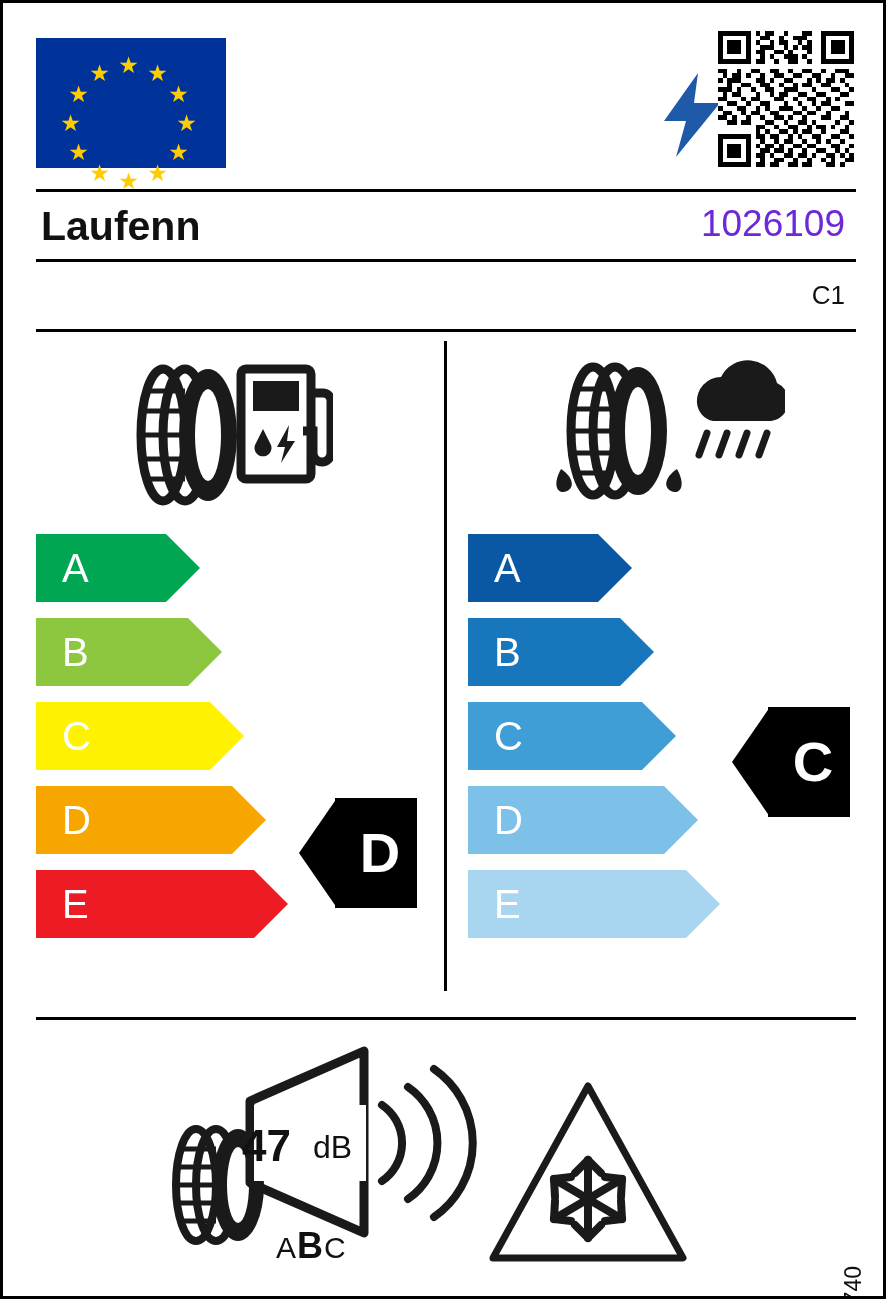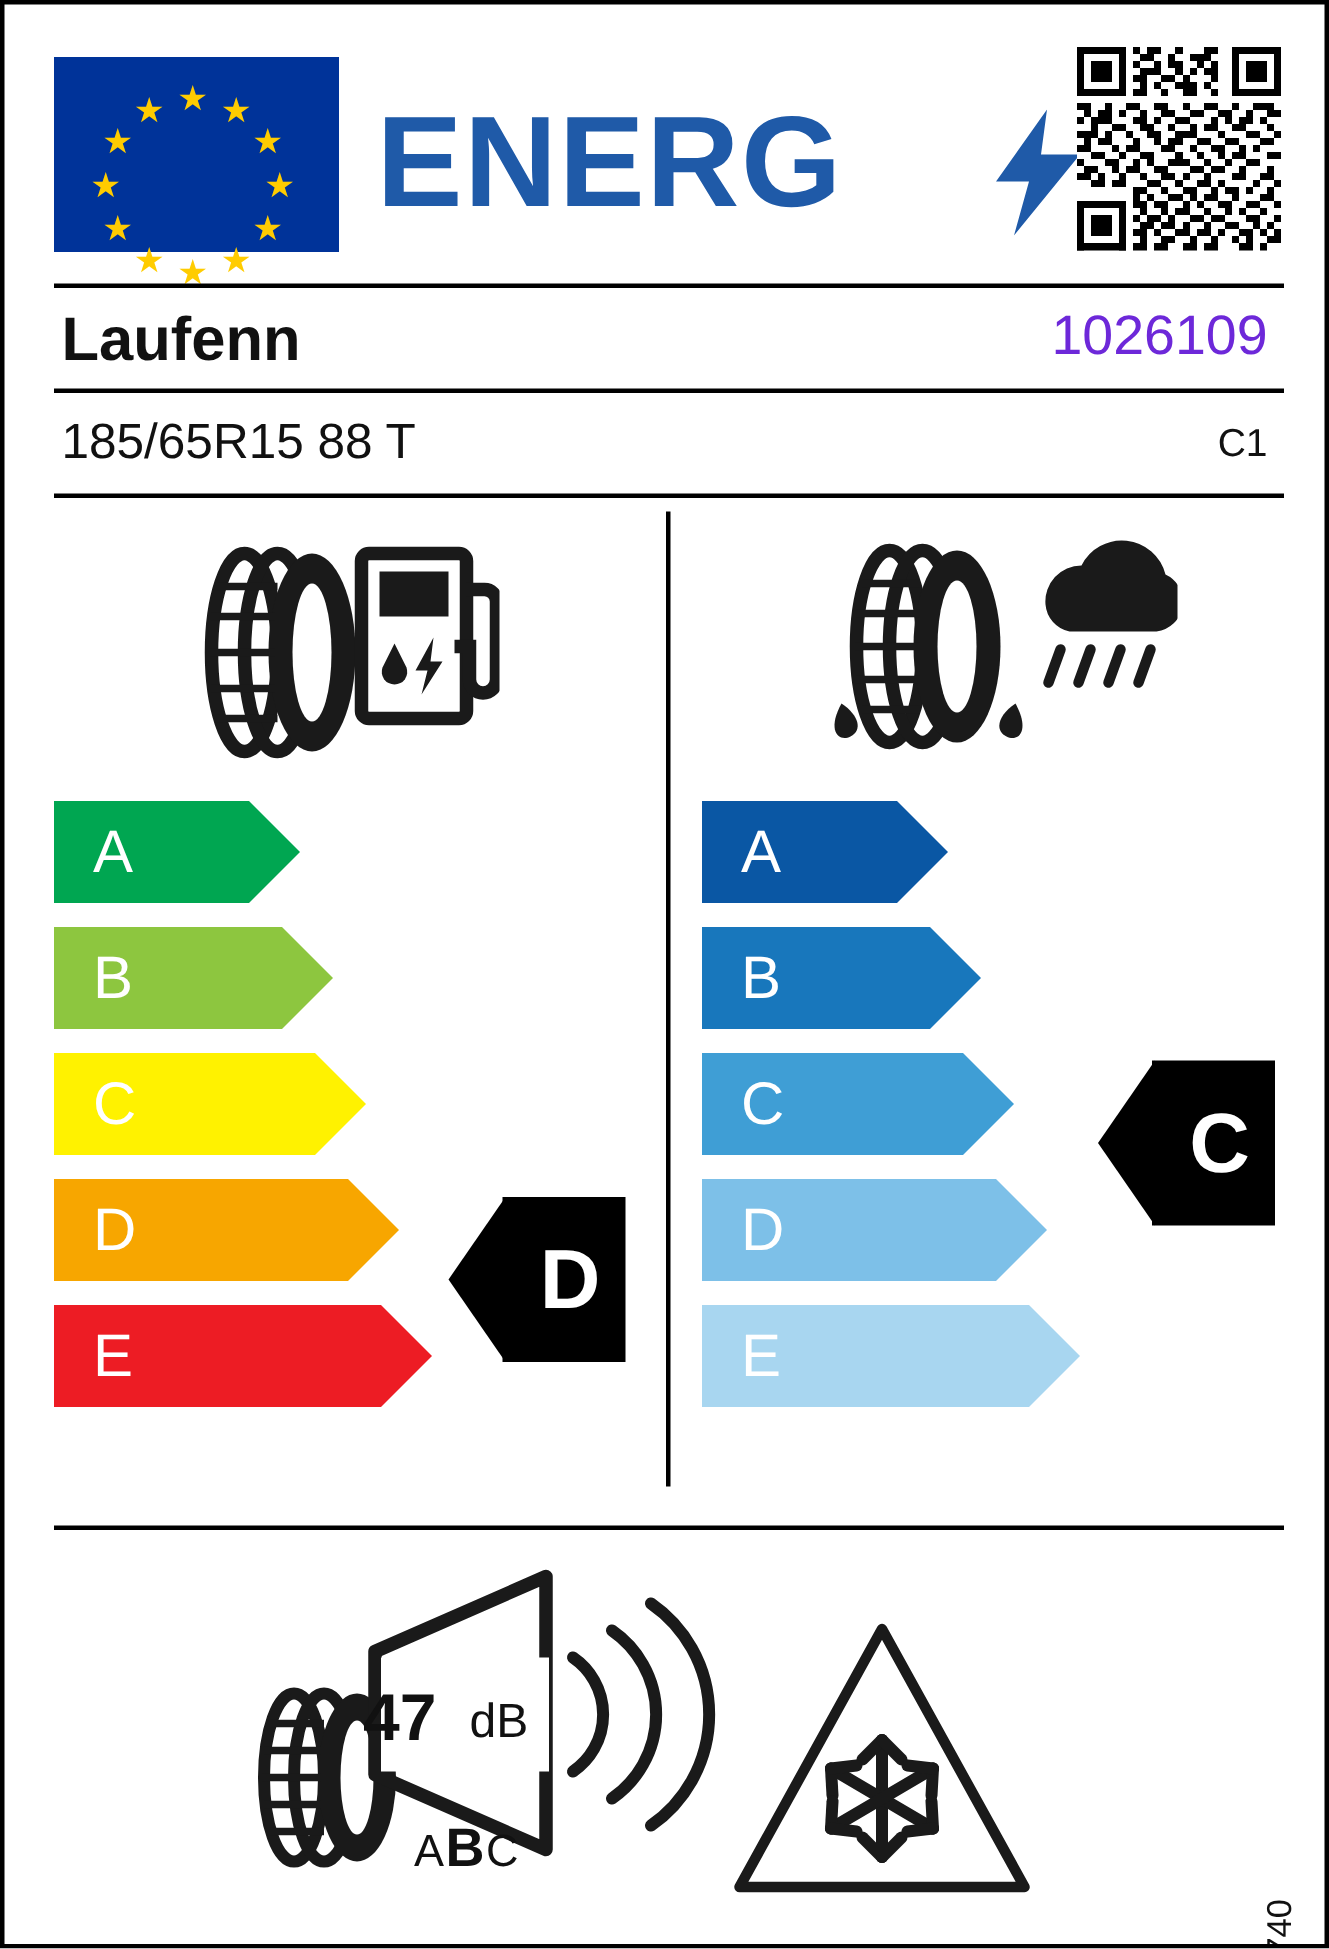--- a/index.html
+++ b/index.html
@@ -210,21 +210,21 @@
   }
   .db-unit {
     position: absolute;
     left: 155px; top: 86px;
     font-size: 32px;
     color: #111;
   }
   .abc {
     position: absolute;
     left: 118px;
-    top: 168px;
+    top: 182px;
     font-size: 30px;
     color: #111;
     letter-spacing: 1px;
   }
   .abc b { font-size: 36px; }
 
   .datecode {
     position: absolute;
     right: 16px;
     bottom: 30px;
@@ -250,21 +250,20 @@
       <span class="star" style="left:131px; top:103px;">★</span>
       <span class="star" style="left:110px; top:124px;">★</span>
       <span class="star" style="left:81px;  top:132px;">★</span>
       <span class="star" style="left:52px;  top:124px;">★</span>
       <span class="star" style="left:31px;  top:103px;">★</span>
       <span class="star" style="left:23px;  top:74px;">★</span>
       <span class="star" style="left:31px;  top:45px;">★</span>
       <span class="star" style="left:52px;  top:24px;">★</span>
     </div>
 
-    <div class="energ-word">ENERG</div>
 
     <svg class="bolt" viewBox="0 0 56 84">
       <polygon points="34,0 0,48 22,48 12,84 56,30 30,30" fill="#1f5aa8"></polygon>
     </svg>
 
     <svg class="qr" viewBox="0 0 29 29" shape-rendering="crispEdges">
       <rect width="29" height="29" fill="#fff"></rect>
       <g fill="#000">
         <rect x="0" y="0" width="7" height="1"></rect>
           <rect x="0" y="6" width="7" height="1"></rect>
@@ -475,21 +474,20 @@
     </svg>
   </div>
 
   <div class="hr r1"></div>
   <div class="hr r2"></div>
   <div class="hr r3"></div>
   <div class="hr r4"></div>
 
   <div class="brand">Laufenn</div>
   <div class="code">1026109</div>
-  <div class="size">185/65R15 88 T</div>
   <div class="class">C1</div>
 
   <div class="vdiv"></div>
 
   <svg class="pic-fuel" viewBox="0 0 210 165">
     <g>
       <ellipse cx="40" cy="84" rx="22" ry="66" fill="none" stroke="#1a1a1a" stroke-width="9"></ellipse>
       <ellipse cx="62" cy="84" rx="22" ry="66" fill="none" stroke="#1a1a1a" stroke-width="9"></ellipse>
       <ellipse cx="85" cy="84" rx="29" ry="66" fill="#1a1a1a"></ellipse>
       <ellipse cx="85" cy="84" rx="13" ry="46" fill="#fff"></ellipse>

